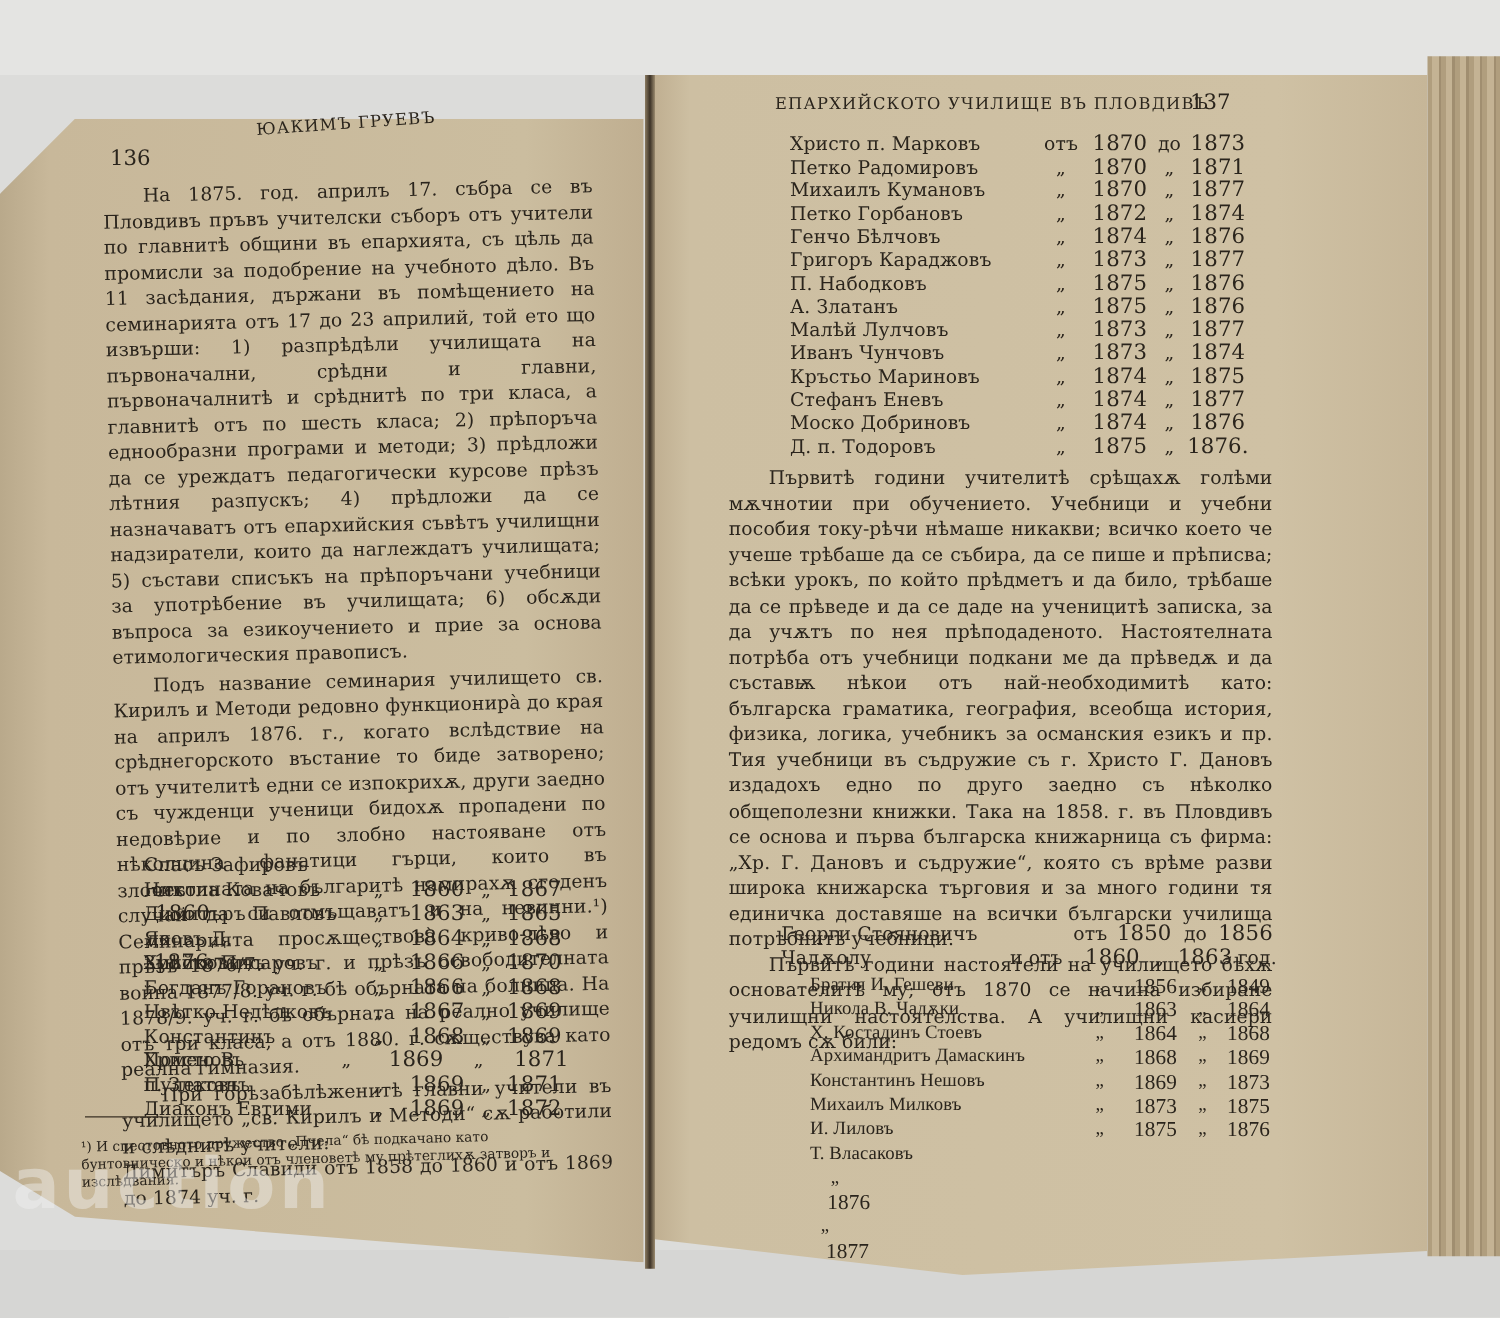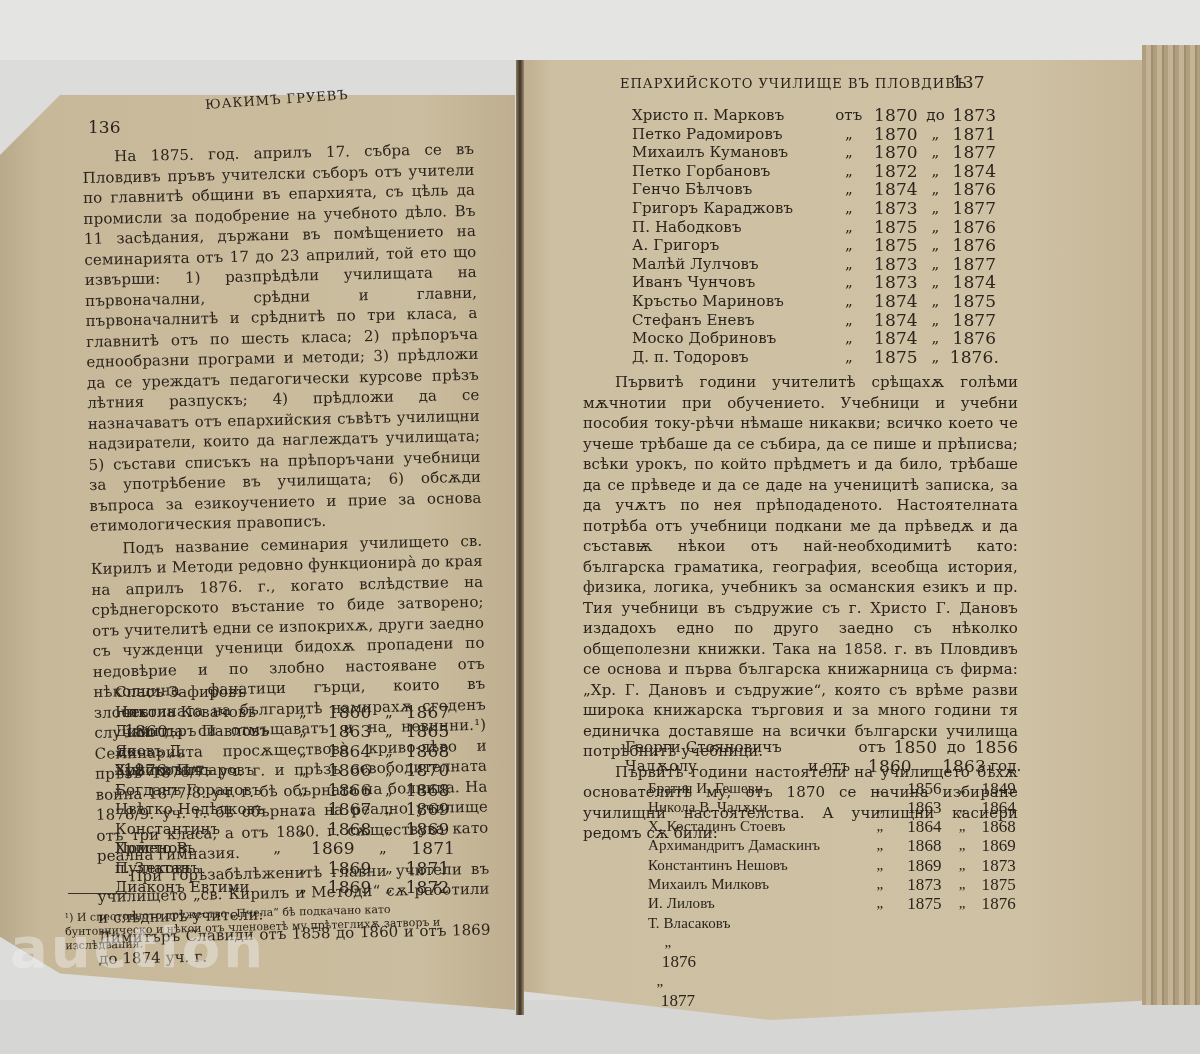--- a/index.html
+++ b/index.html
@@ -179,21 +179,21 @@
       <span class="y2">1877</span>
     </div>
     <div class="row" style="height: 18.6px; line-height: 18.6px;">
       <span class="name" style="width: 215px;">П. Набодковъ</span>
       <span class="from">„</span>
       <span class="y1">1875</span>
       <span class="to">„</span>
       <span class="y2">1876</span>
     </div>
     <div class="row" style="height: 18.6px; line-height: 18.6px;">
-      <span class="name" style="width: 215px;">А. Григоръ</span>
+      <span class="name" style="width: 215px;">А. Златанъ</span>
       <span class="from">„</span>
       <span class="y1">1875</span>
       <span class="to">„</span>
       <span class="y2">1876</span>
     </div>
     <div class="row" style="height: 18.6px; line-height: 18.6px;">
       <span class="name" style="width: 215px;">Малѣй Лулчовъ</span>
       <span class="from">„</span>
       <span class="y1">1873</span>
       <span class="to">„</span>

